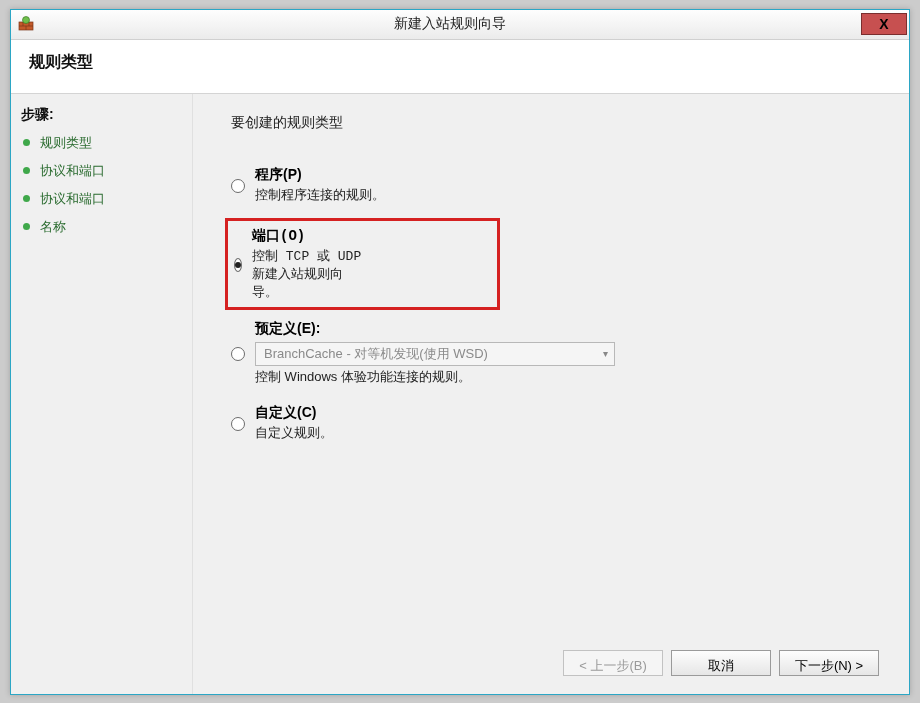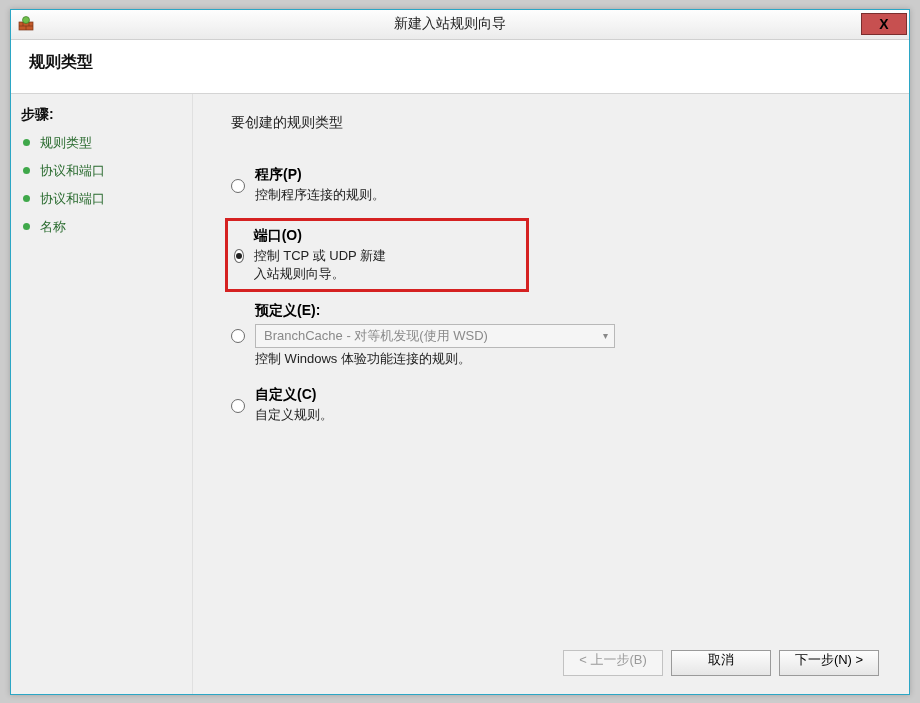--- a/index.html
+++ b/index.html
@@ -142,21 +142,22 @@
 }
 .option-text .opt-desc {
   font-size: 13px;
   color: #222;
   margin-top: 2px;
 }
 .highlight-box {
   border: 3px solid #d52121;
   padding: 4px 130px 4px 0;
   margin-left: -6px;
-  width: 304px;
+  width: 275px;
+  font-family: Liberation Mono, monospace;
 }
 .highlight-box .option-row { margin-bottom: 0; padding: 2px 0 2px 6px; }
 .predef-select {
   width: 360px;
   height: 24px;
   border: 1px solid #b8b8b8;
   background: #f5f5f5;
   color: #8a8a8a;
   font-size: 13px;
   padding: 2px 20px 2px 8px;
@@ -179,21 +180,21 @@
   gap: 8px;
   padding: 14px 0 2px 0;
 }
 .wiz-btn {
   min-width: 100px;
   height: 26px;
   border: 1px solid #9a9a9a;
   background: linear-gradient(#fdfdfd, #e6e6e6);
   font-size: 13px;
   display: flex;
-  align-items: flex-start;
+  align-items: flex-end;
   justify-content: center;
   padding: 0 10px;
   cursor: default;
 }
 .wiz-btn.disabled {
   color: #9a9a9a;
   border-color: #c2c2c2;
   background: #f5f5f5;
 }
 </style>

